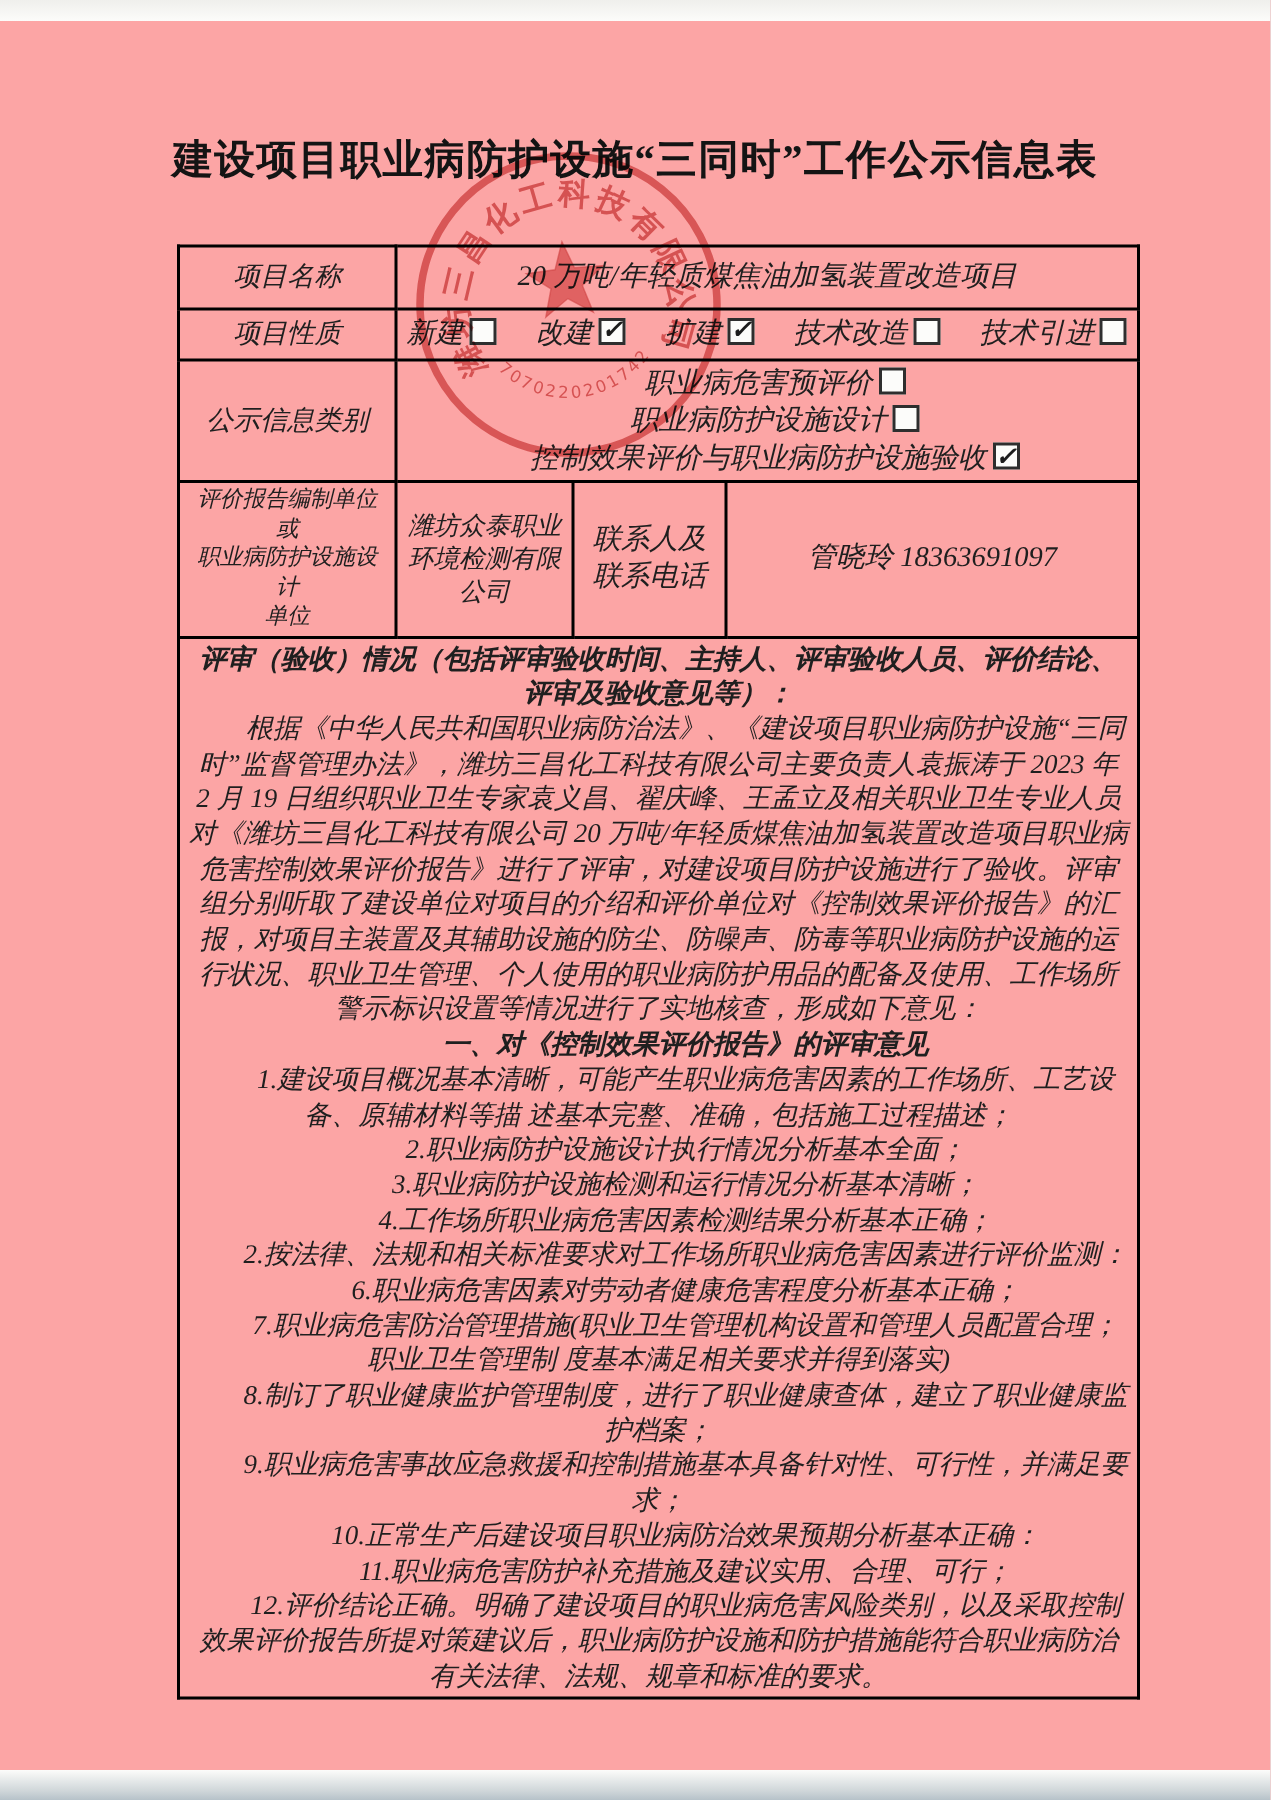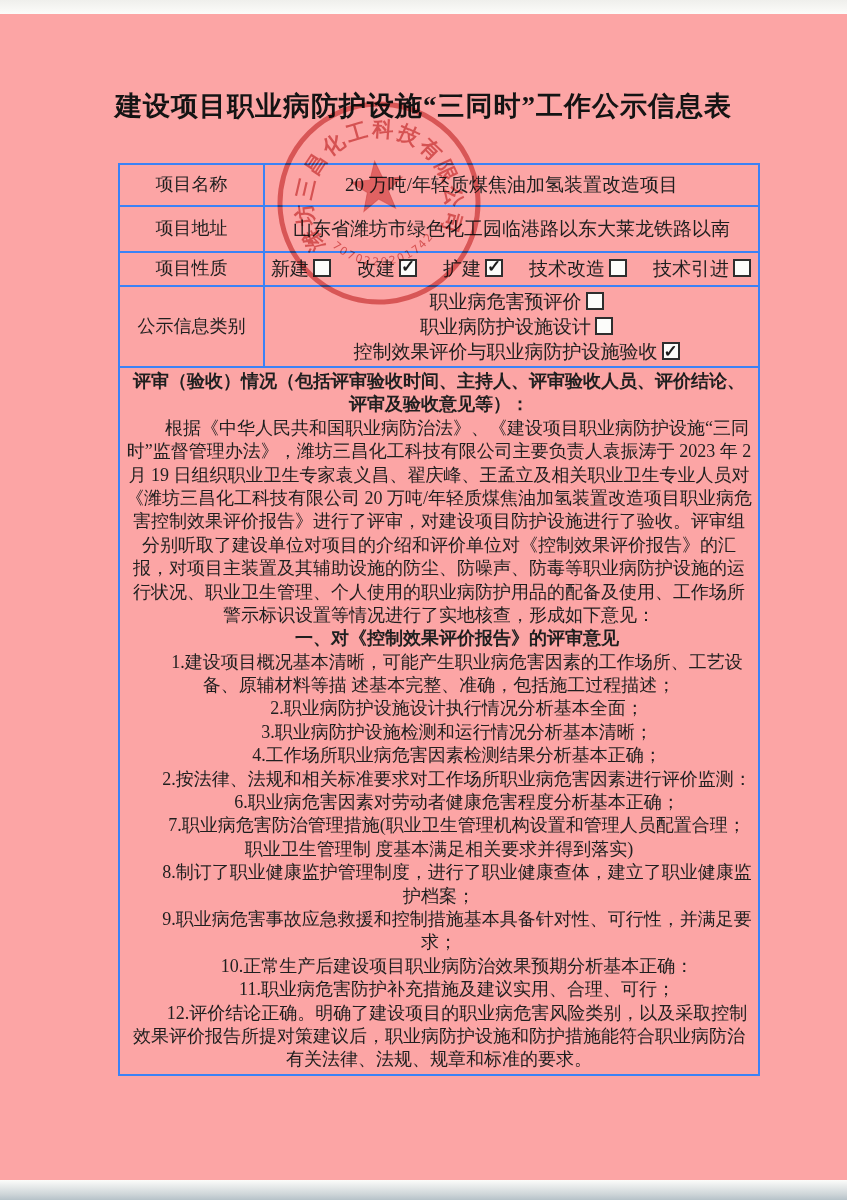--- a/index.html
+++ b/index.html
@@ -26,25 +26,26 @@
     font-size:27px;font-weight:bold;letter-spacing:1px;
     color:#141414;
   }
   table.main{
     position:absolute;left:118px;top:163px;
     width:642px;
     border-collapse:collapse;table-layout:fixed;
     font-size:19px;
   }
   table.main td{
-    border:2px solid #3b82f6;
+    border:2px solid #000000;
     padding:2px 6px;
     vertical-align:middle;
     text-align:center;
     line-height:1.3;
+    font-style:italic;
   }
   td.lbl{font-size:18px;}
   td.lbl-small{font-size:15px;white-space:pre-line;line-height:1.45;}
   td.pre{white-space:pre-line;}
   .nature-row{
     display:flex;align-items:center;gap:26px;
     white-space:nowrap;
   }
   .cat-line{
     text-align:center;line-height:25px;padding-left:10px;
@@ -93,24 +94,20 @@
         <col style="width:102px">
         <col>
       </colgroup>
 
     <tbody>
         <tr style="height:42px">
       <td class="lbl">项目名称</td>
       <td colspan="3">20 万吨/年轻质煤焦油加氢装置改造项目</td>
     </tr>
 
-    <tr style="height:46px">
-      <td class="lbl">项目地址</td>
-      <td colspan="3">山东省潍坊市绿色化工园临港路以东大莱龙铁路以南</td>
-    </tr>
 
     <tr style="height:34px">
       <td class="lbl">项目性质</td>
       <td colspan="3">
         <div class="nature-row">
           <span><span>新建</span><span class="cb"></span></span>
           <span><span>改建</span><span class="cb checked"></span></span>
           <span><span>扩建</span><span class="cb checked"></span></span>
           <span><span>技术改造</span><span class="cb"></span></span>
           <span><span>技术引进</span><span class="cb"></span></span>
@@ -121,20 +118,29 @@
 
     <tr style="height:76px">
       <td class="lbl">公示信息类别</td>
       <td colspan="3">
         <div class="cat-line"><span>职业病危害预评价</span><span class="cb"></span></div>
         <div class="cat-line"><span>职业病防护设施设计</span><span class="cb"></span></div>
         <div class="cat-line"><span>控制效果评价与职业病防护设施验收</span><span class="cb checked"></span></div>
       </td>
     </tr>
 
+    <tr style="height:74px">
+      <td class="lbl-small">评价报告编制单位或
+职业病防护设施设计
+单位</td>
+      <td style="font-size:17px">潍坊众泰职业环境检测有限公司</td>
+      <td class="pre">联系人及
+联系电话</td>
+      <td>管晓玲 18363691097</td>
+    </tr>
 
     <tr>
       <td colspan="4" class="review-cell">
         <p class="bold">评审（验收）情况（包括评审验收时间、主持人、评审验收人员、评价结论、评审及验收意见等）：</p>
         <p class="indent">根据《中华人民共和国职业病防治法》、《建设项目职业病防护设施“三同时”监督管理办法》，潍坊三昌化工科技有限公司主要负责人袁振涛于 2023 年 2 月 19 日组织职业卫生专家袁义昌、翟庆峰、王孟立及相关职业卫生专业人员对《潍坊三昌化工科技有限公司 20 万吨/年轻质煤焦油加氢装置改造项目职业病危害控制效果评价报告》进行了评审，对建设项目防护设施进行了验收。评审组分别听取了建设单位对项目的介绍和评价单位对《控制效果评价报告》的汇报，对项目主装置及其辅助设施的防尘、防噪声、防毒等职业病防护设施的运行状况、职业卫生管理、个人使用的职业病防护用品的配备及使用、工作场所警示标识设置等情况进行了实地核查，形成如下意见：</p>
         <p class="indent bold">一、对《控制效果评价报告》的评审意见</p>
         <p class="indent">1.建设项目概况基本清晰，可能产生职业病危害因素的工作场所、工艺设备、原辅材料等描 述基本完整、准确，包括施工过程描述；</p>
         <p class="indent">2.职业病防护设施设计执行情况分析基本全面；</p>
         <p class="indent">3.职业病防护设施检测和运行情况分析基本清晰；</p>
         <p class="indent">4.工作场所职业病危害因素检测结果分析基本正确；</p>

